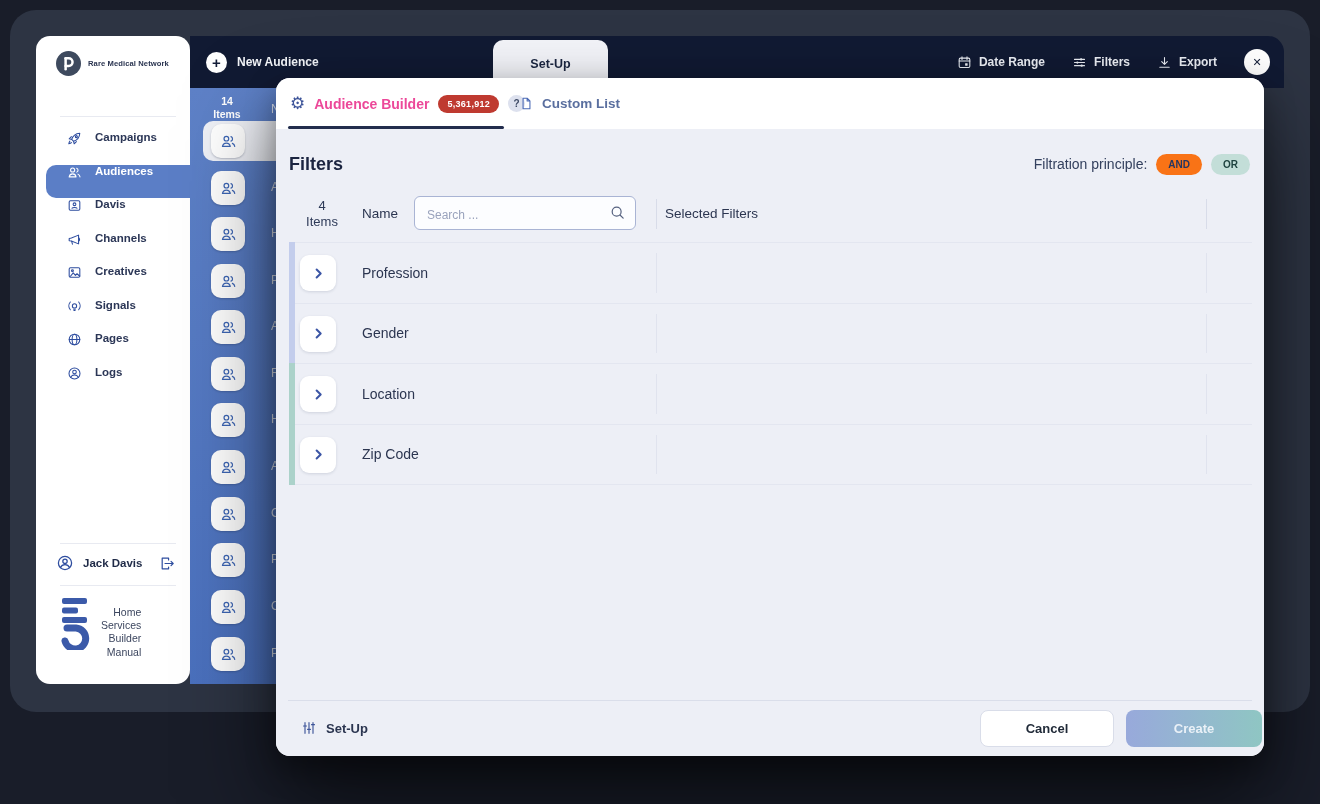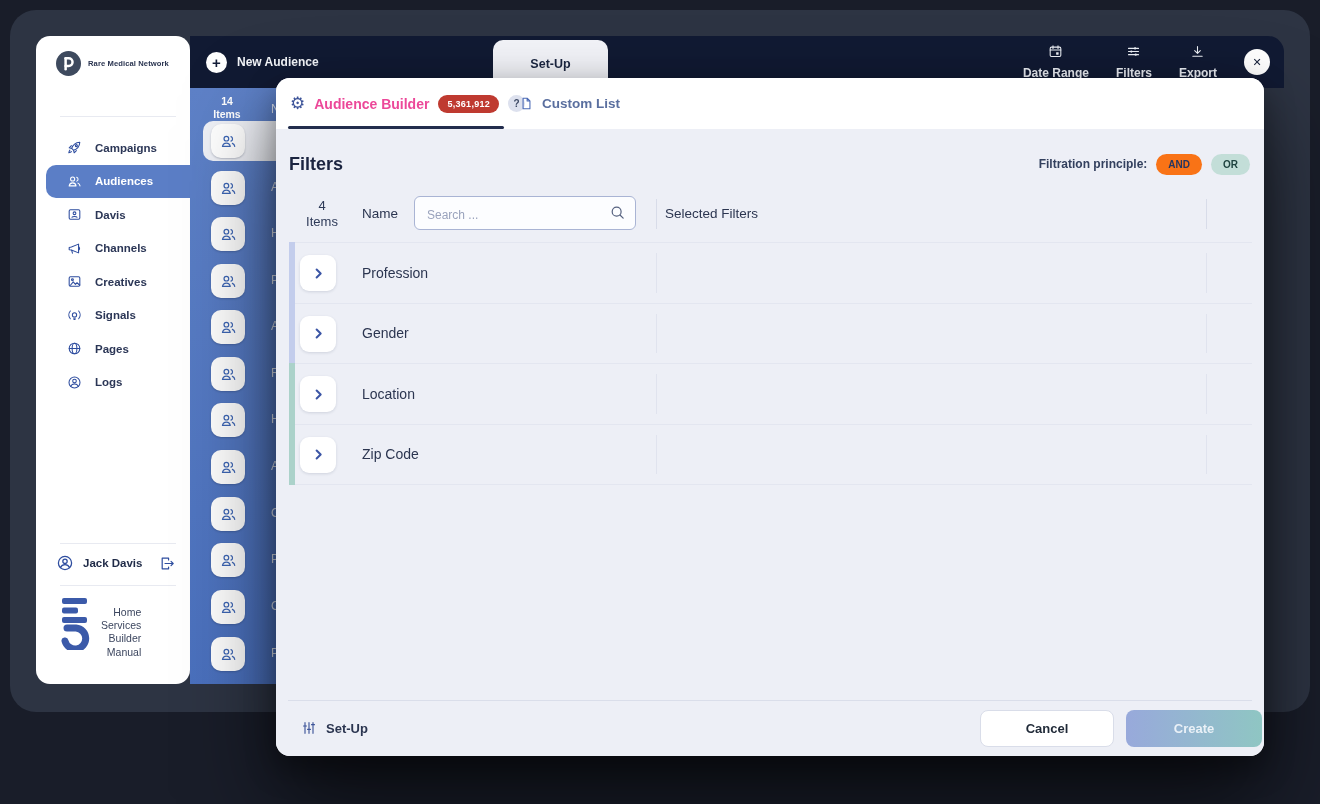--- a/index.html
+++ b/index.html
@@ -8,32 +8,32 @@
 
   
   svg.ic{fill:none;stroke:currentColor;stroke-width:1.7;stroke-linecap:round;stroke-linejoin:round;display:block;}
 
   
   .topbar{position:absolute;left:190px;top:36px;width:1094px;height:52px;background:#111a33;border-top-right-radius:16px;z-index:2;}
   .na-btn{position:absolute;left:16px;top:0;height:52px;display:flex;align-items:center;gap:10px;color:#f4f6fa;font-size:12px;font-weight:700;cursor:pointer;}
   .plus{width:21px;height:21px;border-radius:50%;background:#ffffff;color:#141d38;font-size:15px;font-weight:700;display:flex;align-items:center;justify-content:center;line-height:1;}
   .tb-tab{position:absolute;left:303px;top:4px;width:115px;height:48px;background:#f4f5fa;border-radius:10px 10px 0 0;display:flex;align-items:center;justify-content:center;font-size:12.5px;font-weight:700;color:#1c2742;cursor:pointer;}
   .tb-actions{position:absolute;right:14px;top:0;height:52px;display:flex;align-items:center;gap:27px;}
-  .tb-act{display:flex;align-items:center;gap:7px;color:#eef1f7;font-size:12px;font-weight:600;cursor:pointer;flex-direction:column;}
+  .tb-act{display:flex;align-items:center;gap:7px;color:#eef1f7;font-size:12px;font-weight:600;cursor:pointer;}
   .tb-act svg{width:15px;height:15px;}
   .tb-close{width:26px;height:26px;border-radius:50%;background:#ffffff;color:#16203b;display:flex;align-items:center;justify-content:center;font-size:11px;font-weight:700;cursor:pointer;font-family:"DejaVu Sans",sans-serif;}
 
   
   .sidebar{position:absolute;left:36px;top:36px;width:154px;height:648px;background:#ffffff;border-radius:14px;z-index:5;}
   .logo-row{position:absolute;left:20px;top:15px;display:flex;align-items:center;gap:7px;}
   .logo-mark{width:25px;height:25px;}
   .logo-text{font-size:7.6px;font-weight:800;color:#2a3450;letter-spacing:.1px;}
   .sb-div{position:absolute;left:24px;right:14px;height:1px;background:#e8eaf1;}
   .nav{position:absolute;left:0;right:0;top:95px;}
-  .nav-item{position:relative;height:33.5px;display:flex;align-items:center;gap:13px;padding-left:31px;color:#2b3656;font-size:11.5px;font-weight:700;cursor:pointer;}
+  .nav-item{position:relative;height:33.5px;display:flex;gap:13px;padding-left:31px;color:#2b3656;font-size:11.5px;font-weight:700;cursor:pointer;}
   .nav-item svg{width:15px;height:15px;color:#2e4d9f;flex:none;}
   .nav-item.active{background:#5b7ec6;color:#ffffff;border-radius:10px 0 0 10px;margin-left:10px;margin-right:-6px;padding-left:21px;}
   .nav-item.active svg{color:#ffffff;}
   .user-row{position:absolute;left:20px;right:14px;top:514px;height:26px;display:flex;align-items:center;gap:9px;color:#1f2a47;font-size:11.5px;font-weight:700;}
   .user-row .uic{width:18px;height:18px;color:#2e4d9f;}
   .logout{margin-left:auto;width:17px;height:17px;color:#2e4d9f;cursor:pointer;}
   .foot{position:absolute;left:24px;top:562px;display:flex;gap:11px;}
   .logo5{width:30px;height:52px;}
   .foot-links{display:flex;flex-direction:column;font-size:10.5px;color:#3c465f;line-height:13.2px;padding-top:8px;text-align:right;}
   .foot-links span{cursor:pointer;}
@@ -58,21 +58,21 @@
   .m-help{width:17px;height:17px;border-radius:50%;background:#dde1ee;color:#3e4a66;font-size:10px;font-weight:700;display:flex;align-items:center;justify-content:center;cursor:pointer;}
   .m-underline{position:absolute;left:12px;top:48px;width:216px;height:3px;background:#222d4d;border-radius:2px;}
   .m-tab2{position:absolute;left:243px;top:0;height:51px;display:flex;align-items:center;gap:8px;color:#5a6f9f;cursor:pointer;}
   .m-tab2 svg{width:15px;height:15px;color:#4a69b5;}
   .m-tab2-label{font-size:13.5px;font-weight:700;}
   .m-body{position:absolute;left:0;top:51px;right:0;bottom:0;background:#edeff6;border-radius:0 0 14px 14px;}
 
   .f-row{position:absolute;left:13px;right:14px;top:21px;height:28px;display:flex;align-items:center;justify-content:space-between;}
   .f-title{font-size:18px;font-weight:700;color:#1b2440;}
   .fp{display:flex;align-items:center;gap:9px;}
-  .fp-label{font-size:12px;font-weight:700;color:#33405e;}
+  .fp-label{font-size:14px;font-weight:400;color:#33405e;}
   .pill{padding:5px 12px;border-radius:11px;font-size:10px;font-weight:700;cursor:pointer;}
   .pill.and{background:#f97316;color:#253660;}
   .pill.or{background:#c3ded8;color:#1f4440;}
 
   .t-head{position:absolute;left:0;top:60px;right:0;height:50px;}
   .t-count{position:absolute;left:20px;top:9px;width:52px;text-align:center;font-size:13px;color:#2e3a58;line-height:16px;}
   .t-name{position:absolute;left:86px;top:17px;font-size:13.5px;color:#2b3550;}
   .t-search{position:absolute;left:138px;top:7px;width:222px;height:34px;}
   .t-search input{width:100%;height:100%;box-sizing:border-box;border:1px solid #a9b4d4;border-radius:6px;background:#fcfdff;padding:4px 34px 0 12px;font-size:12px;color:#333e5c;font-family:inherit;outline:none;}
   .t-search input::placeholder{color:#9aa3bd;}

